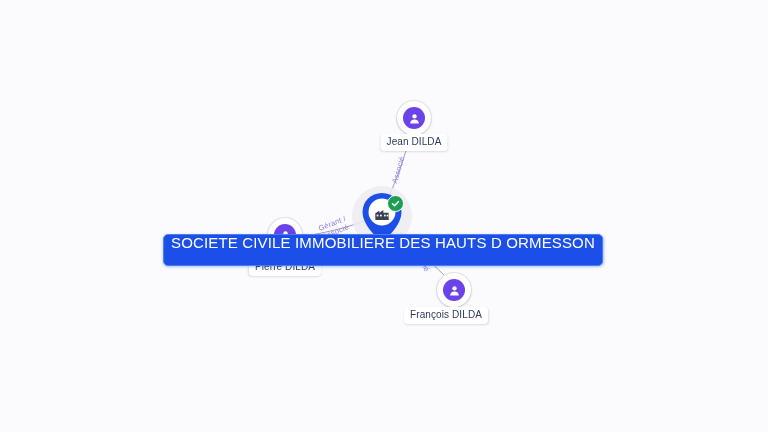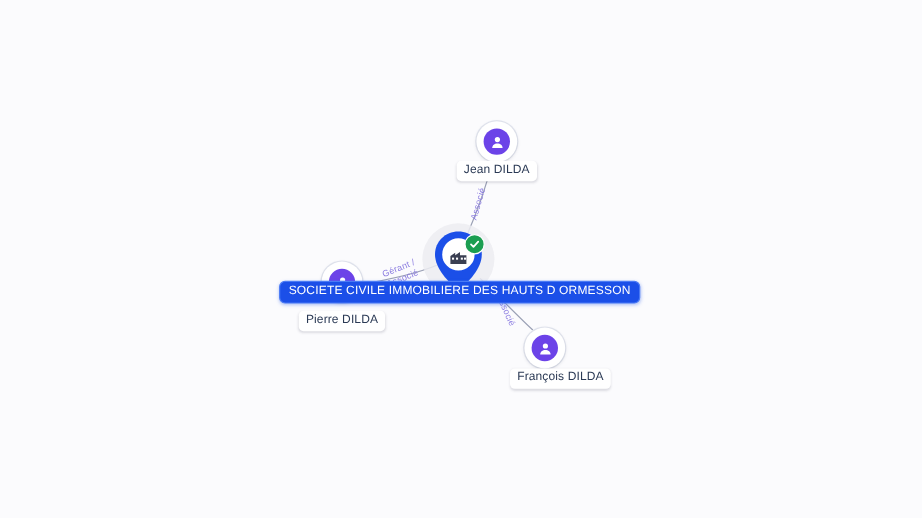--- a/index.html
+++ b/index.html
@@ -106,23 +106,23 @@
     display: flex;
     align-items: center;
     justify-content: center;
   }
 
   .company-label {
     position: absolute;
     transform: translateX(-50%);
     background: #1b4fe8;
     color: #ffffff;
-    font-size: 10px;
+    font-size: 15px;
     line-height: 12px;
-    padding: 2px 7px 3px 7px;
+    padding: 2px 7px 16px 7px;
     border-radius: 5px;
     white-space: nowrap;
     border: 1.5px solid #4b7bf5;
     box-shadow: 0 1px 3px rgba(27,79,232,0.35);
     letter-spacing: 0.15px;
     z-index: 30;
   }
 
   
   .edge-label {
@@ -188,21 +188,21 @@
 
   <div class="person-node z-nodes" style="left:454px; top:290px;">
     <div class="person-halo"></div>
     <div class="person-avatar">
       <svg width="13" height="13" viewBox="0 0 24 24" fill="#ffffff">
         <circle cx="12" cy="8" r="4"></circle>
         <path d="M4 21c0-4.4 3.6-7 8-7s8 2.6 8 7z"></path>
       </svg>
     </div>
   </div>
-  <div class="node-label z-labels" style="left:467px; top:307px;">François DILDA</div>
+  <div class="node-label z-labels" style="left:446px; top:307px;">François DILDA</div>
 
   <div class="company-node z-nodes" style="left:382px; top:216px;">
     <div class="company-halo"></div>
     <div class="company-pin">
       <svg width="44" height="54" viewBox="0 0 44 54">
         <path d="M22 2 C11 2 2.5 10.4 2.5 21 C2.5 33 14 44 22 51.5 C30 44 41.5 33 41.5 21 C41.5 10.4 33 2 22 2 Z" fill="#1b4fe8"></path>
         <circle cx="22" cy="21" r="13.5" fill="#ffffff"></circle>
       </svg>
     </div>
     <div class="company-icon">

